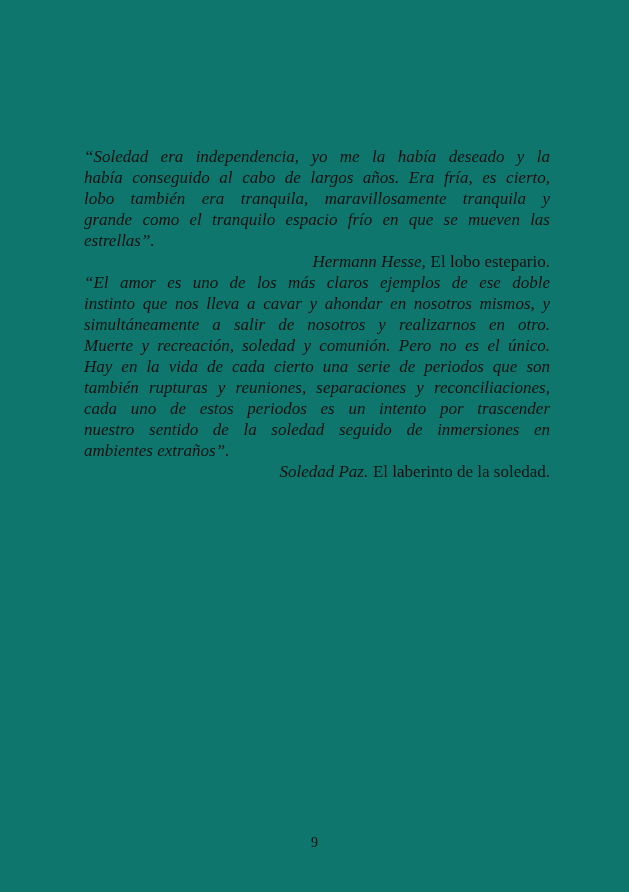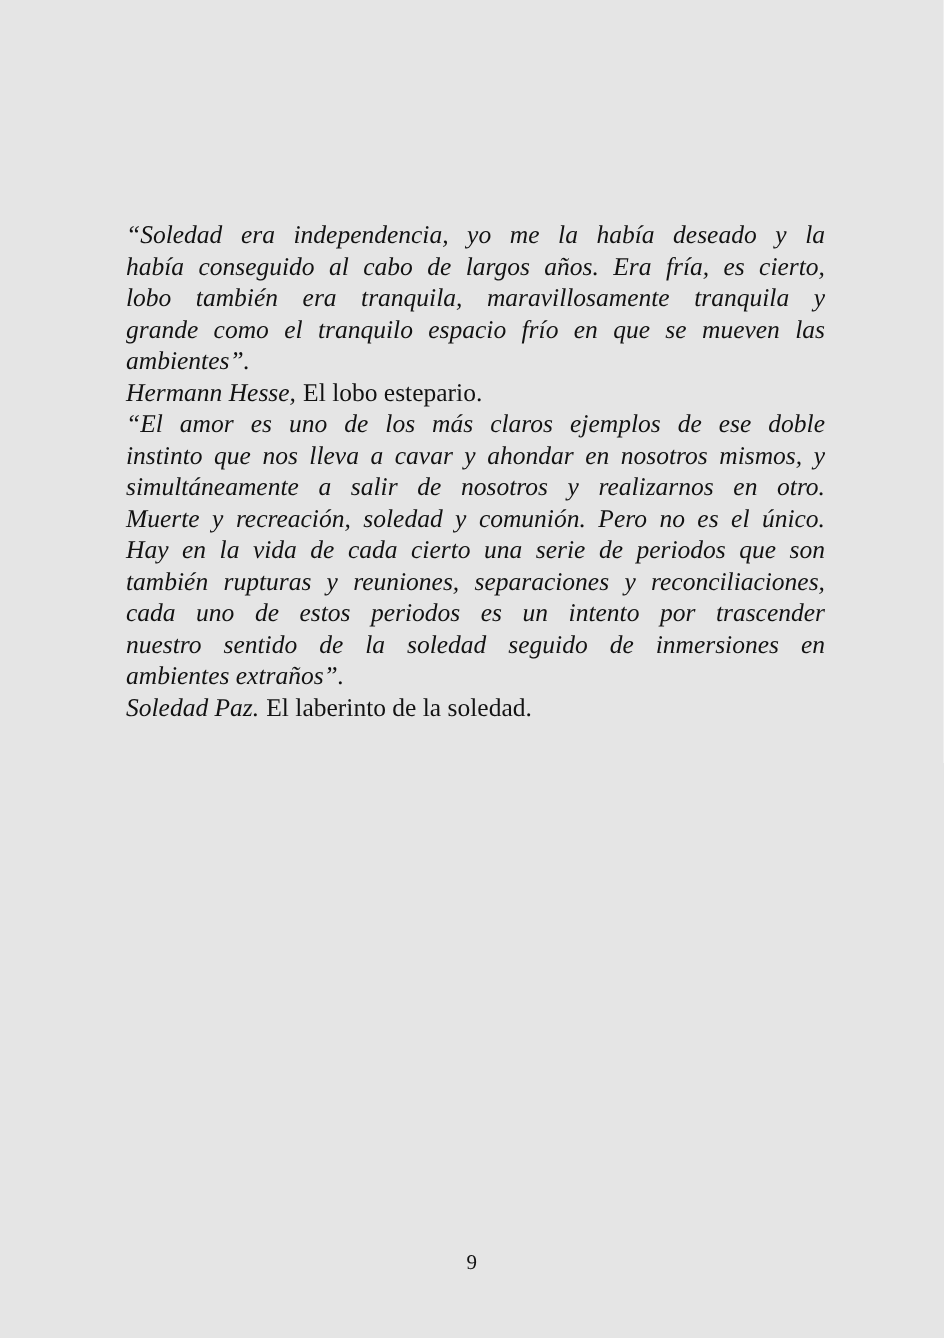--- a/index.html
+++ b/index.html
@@ -11,21 +11,21 @@
     width: 629px;
     height: 892px;
     position: relative;
     font-family: "Liberation Serif", "DejaVu Serif", serif;
     color: #121212;
     overflow: hidden;
   }
   .page {
     position: absolute;
     inset: 0;
-    background: #e5e5e5;
+    background: #0f766e;
   }
   .text-block {
     position: absolute;
     left: 84px;
     top: 146px;
     width: 466px;
   }
   .quote-line {
     font-style: italic;
     font-size: 17px;
@@ -34,21 +34,21 @@
     text-align-last: justify;
     white-space: normal;
   }
   .quote-line.last {
     text-align: left;
     text-align-last: left;
   }
   .attribution {
     font-size: 17px;
     line-height: 21px;
-    text-align: left;
+    text-align: right;
   }
   .attribution .author {
     font-style: italic;
   }
   .attribution .work {
     font-style: normal;
     margin-left: 0.28em;
   }
   .quote-block.second {
   }
@@ -69,21 +69,21 @@
 
 <div class="page">
 
   <div class="text-block">
 
     <div class="quote-block first">
       <div class="quote-line">“Soledad era independencia, yo me la había deseado y la</div>
       <div class="quote-line">había conseguido al cabo de largos años. Era fría, es cierto,</div>
       <div class="quote-line">lobo también era tranquila, maravillosamente tranquila y</div>
       <div class="quote-line">grande como el tranquilo espacio frío en que se mueven las</div>
-      <div class="quote-line last">ambientes”.</div>
+      <div class="quote-line last">estrellas”.</div>
       <div class="attribution">
         <span class="author">Hermann Hesse,</span><span class="work">El lobo estepario.</span>
       </div>
     </div>
 
     <div class="quote-block second">
       <div class="quote-line">“El amor es uno de los más claros ejemplos de ese doble</div>
       <div class="quote-line">instinto que nos lleva a cavar y ahondar en nosotros mismos, y</div>
       <div class="quote-line">simultáneamente a salir de nosotros y realizarnos en otro.</div>
       <div class="quote-line">Muerte y recreación, soledad y comunión. Pero no es el único.</div>

